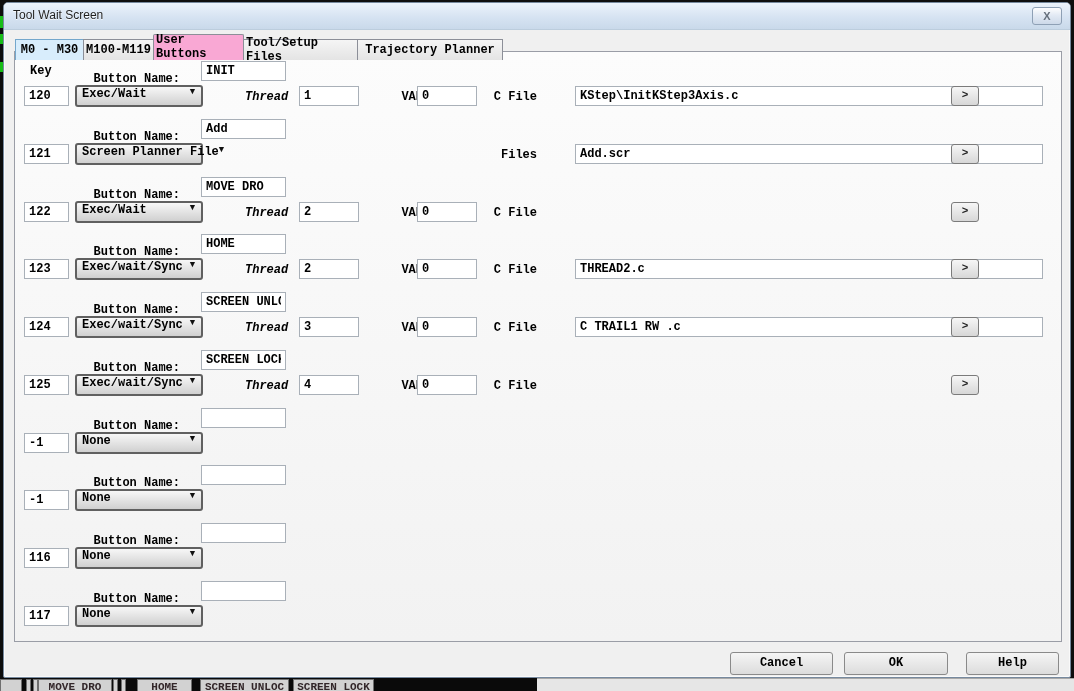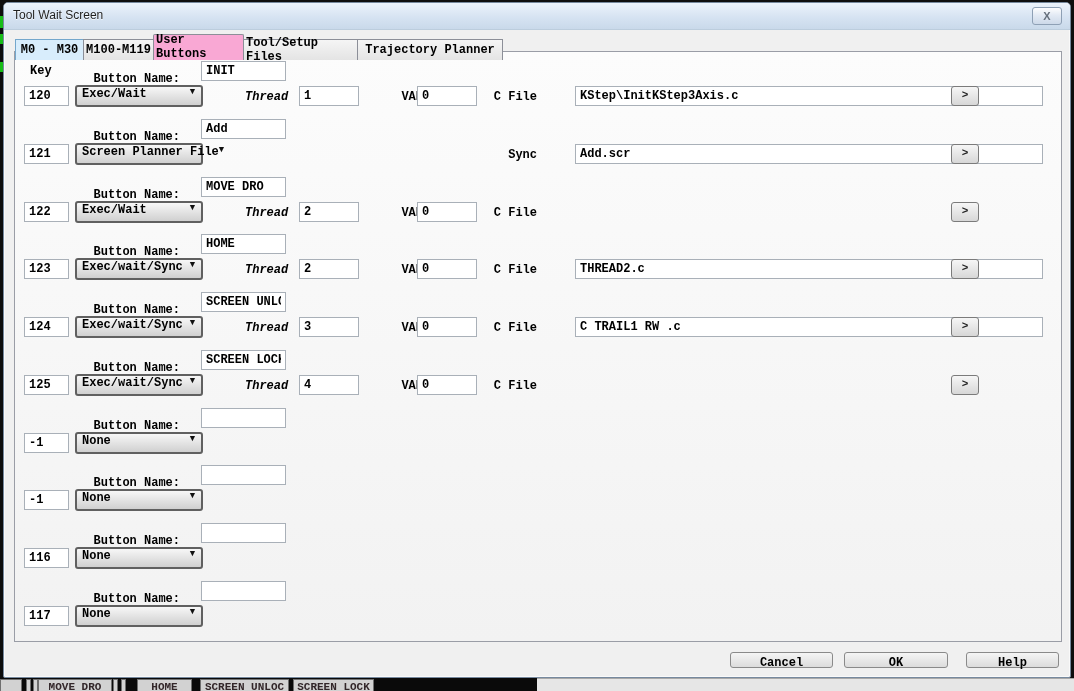--- a/index.html
+++ b/index.html
@@ -58,21 +58,21 @@
   .file-field{left:520px;top:25px;width:468px;margin-left:40px;}
   .dd{position:absolute;left:60px;top:24px;width:128px;height:22px;box-sizing:border-box;
       border:2px solid #606060;border-radius:3px;background:linear-gradient(#f7f7f7,#d0d0d0);
       display:flex;align-items:flex-start;cursor:default;}
   .dd-text{flex:1;padding-left:5px;font:bold 12px "Liberation Mono","DejaVu Sans Mono",monospace;color:#000;white-space:pre;}
   .dd-arrow{width:17px;text-align:center;font-size:9px;color:#111;}
   .go-btn{position:absolute;left:936px;top:25px;width:28px;height:20px;box-sizing:border-box;
           border:1px solid #7b7b7b;border-radius:3px;background:linear-gradient(#f6f6f6,#d7d7d7);
           font:bold 11px "Liberation Mono","DejaVu Sans Mono",monospace;color:#222;text-align:center;line-height:17px;cursor:default;}
   
-  .fbtn{position:absolute;top:649px;height:16px;box-sizing:border-box;border:1px solid #8a8a8a;border-radius:3px;
+  .fbtn{position:absolute;top:649px;height:23px;box-sizing:border-box;border:1px solid #8a8a8a;border-radius:3px;
         background:linear-gradient(#f5f5f5,#dcdcdc);font:bold 12px "Liberation Mono","DejaVu Sans Mono",monospace;
         color:#000;text-align:center;line-height:21px;cursor:default;}
   .btn-cancel{left:726px;width:103px;}
   .btn-ok{left:840px;width:104px;}
   .btn-help{left:962px;width:93px;}
 </style>
 </head>
 <body>
 
 <div class="left-strip">
@@ -129,21 +129,21 @@
       <div class="block" style="top: 67px;">
 
     <span class="lbl bn-lbl">Button Name:</span>
     <input class="tf bn-field" value="Add" style="">
     <input class="tf key-field" value="121" style="">
     <div class="dd">
       <span class="dd-text">Screen Planner File</span>
       <span class="dd-arrow">▼</span>
     </div>
 
-    <span class="lbl file-lbl">Sync</span>
+    <span class="lbl file-lbl">Files</span>
     <input class="tf file-field" value="Add.scr" style="">
     <div class="go-btn">&gt;</div>
   </div>
       <div class="block" style="top: 125px;">
 
     <span class="lbl bn-lbl">Button Name:</span>
     <input class="tf bn-field" value="MOVE DRO" style="">
     <input class="tf key-field" value="122" style="">
     <div class="dd">
       <span class="dd-text">Exec/Wait</span>

